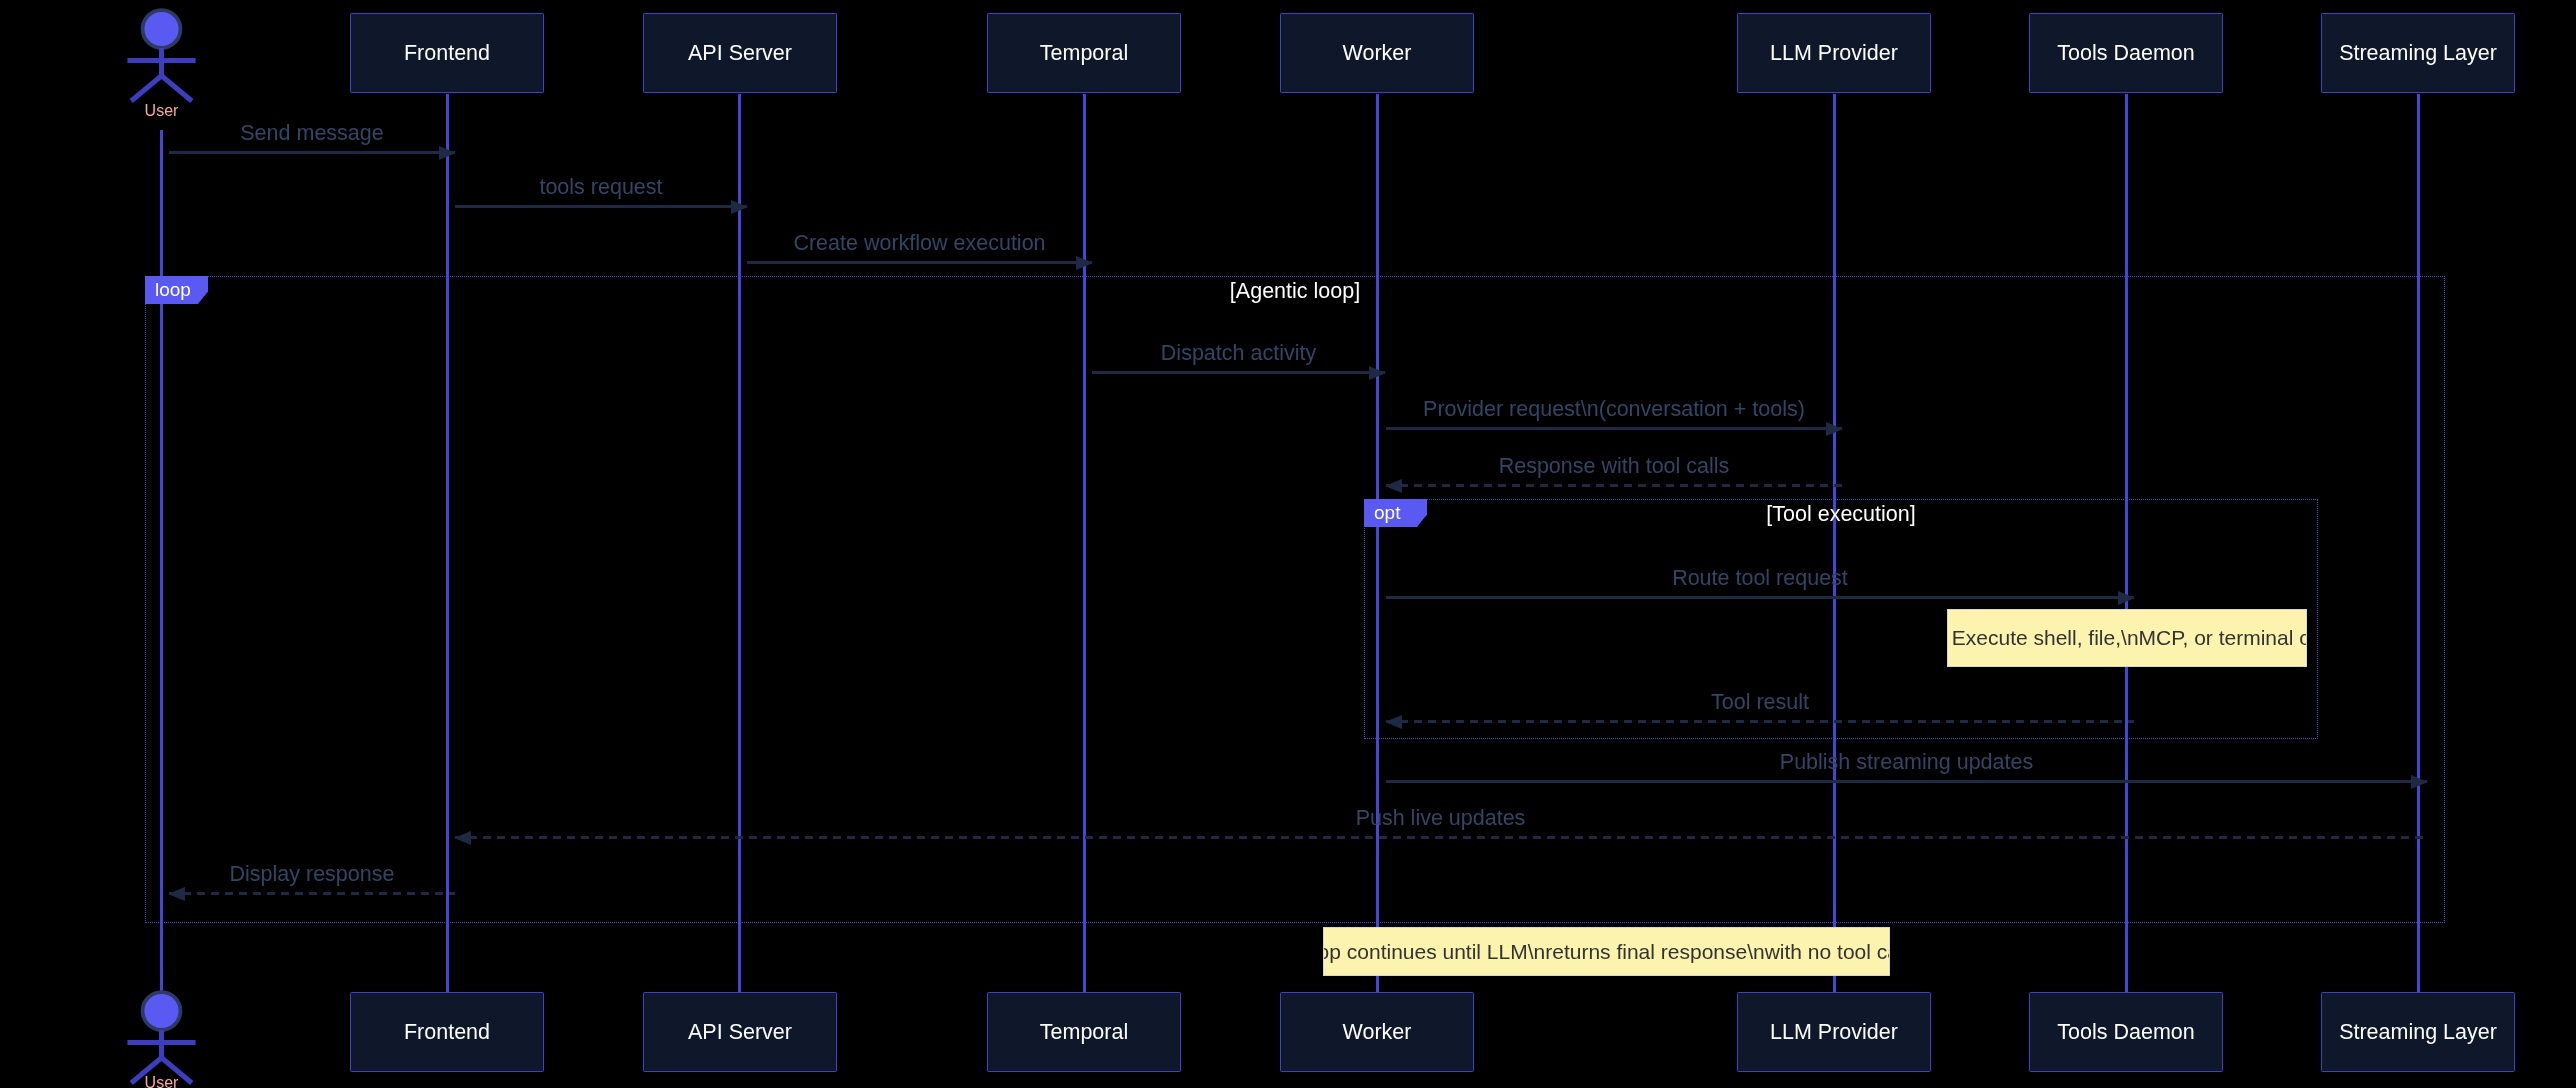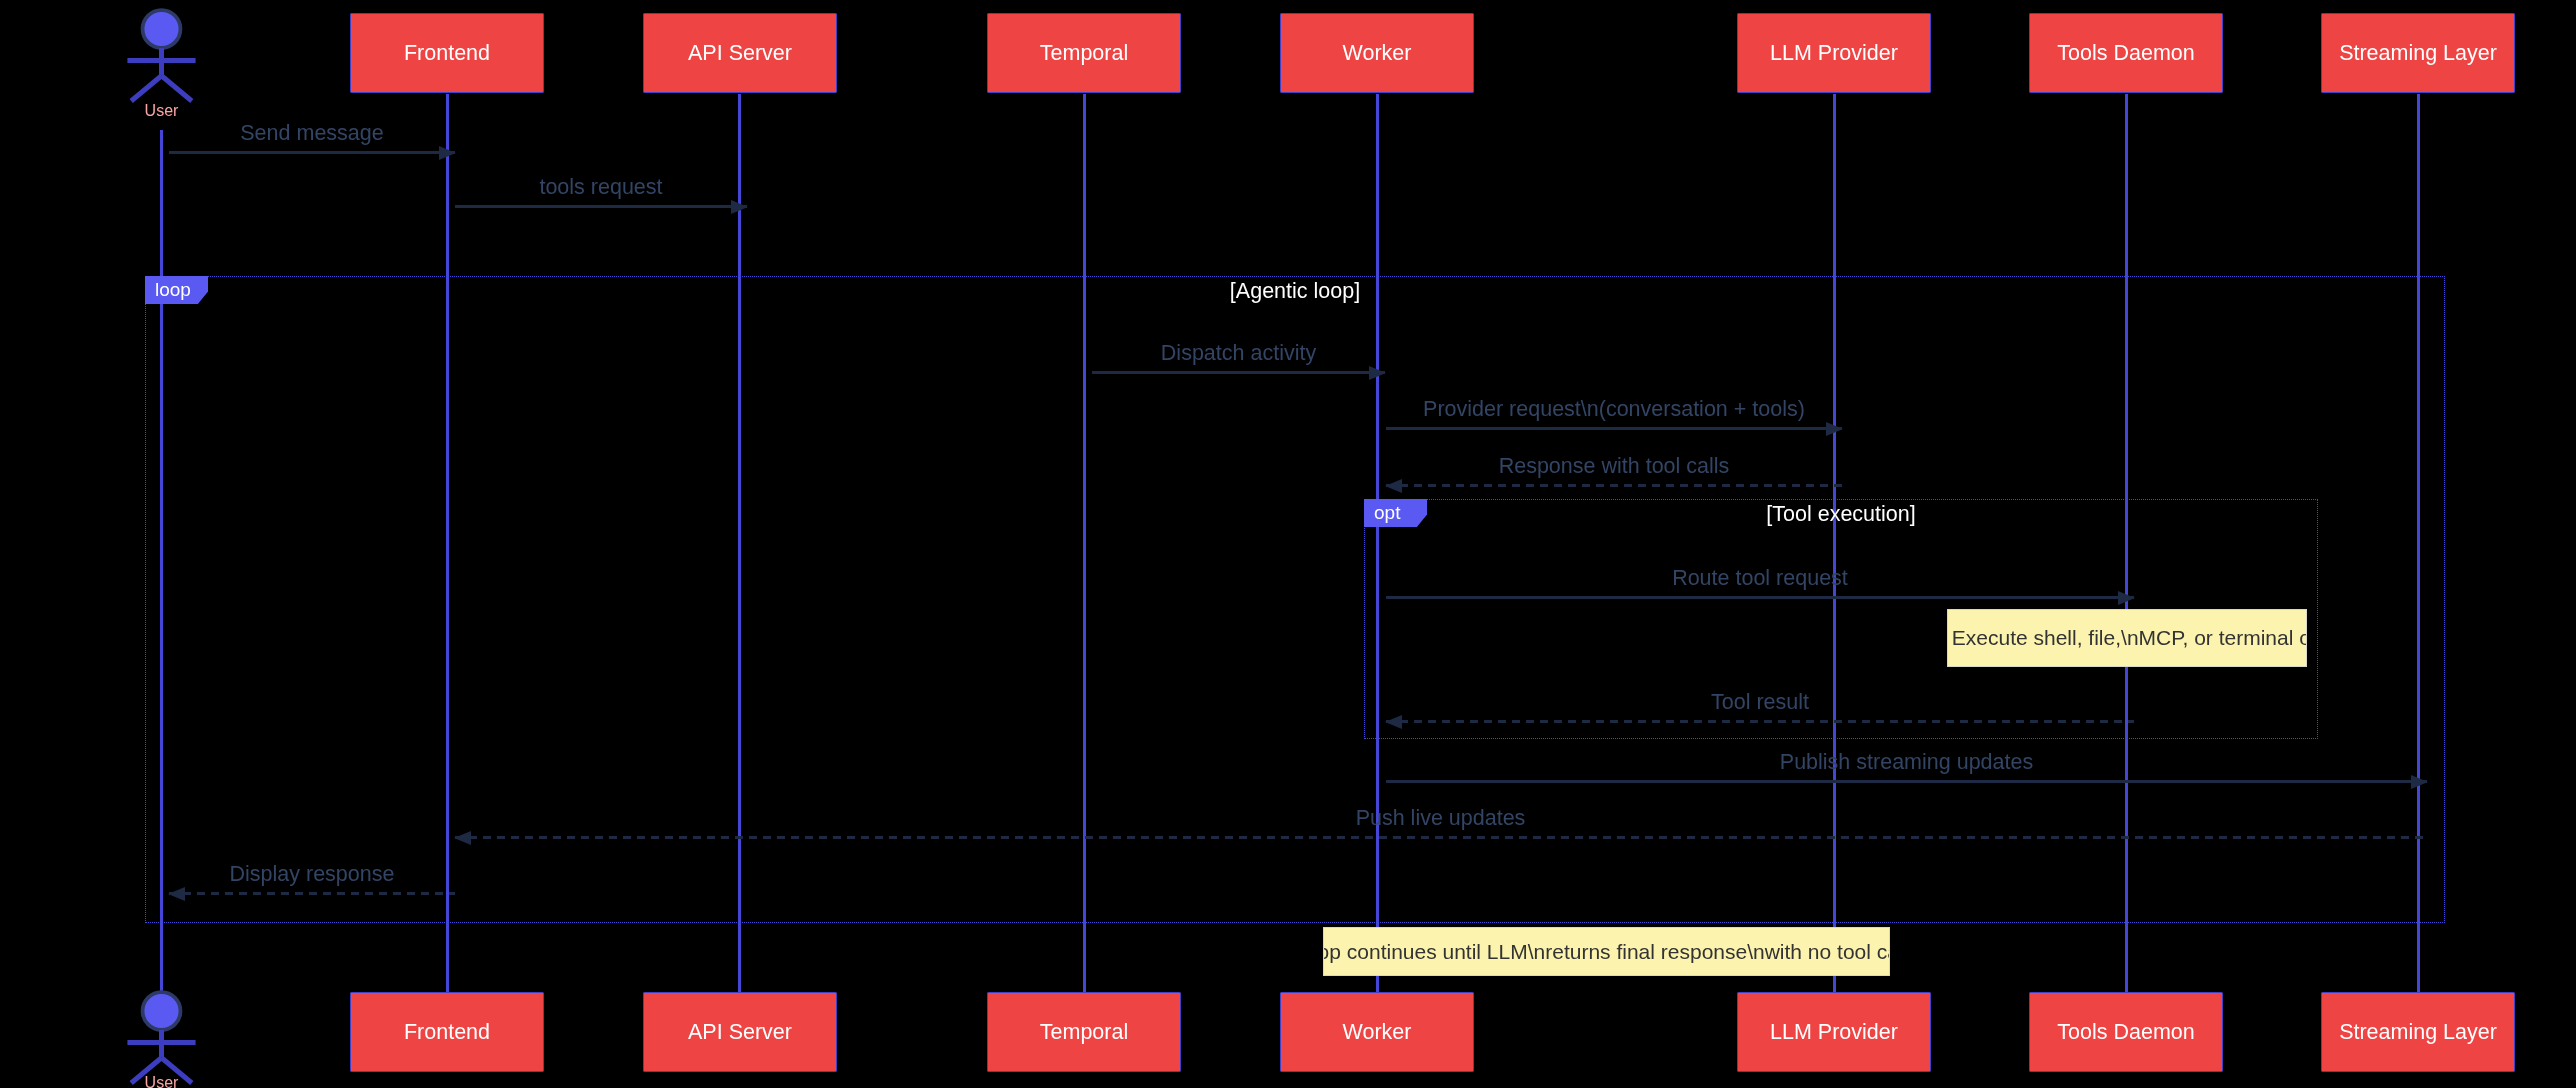--- a/index.html
+++ b/index.html
@@ -2,21 +2,21 @@
 <html style="font-size:10px"><head>
 <meta charset="utf-8">
 <style>
   html,body{margin:0;padding:0;background:#000;}
   .canvas{
     position:relative;width:2576px;height:1088px;background:#000;
     font-family:"Liberation Sans",sans-serif;overflow:hidden;
   }
   .lifeline{position:absolute;width:2.5px;background:#4646D6;z-index:1;}
   .participant{
-    position:absolute;width:194px;height:80px;background:#ef4444;border:1.3px solid #4040C8;
+    position:absolute;width:194px;height:80px;background:#0f172a;border:1.3px solid #4040C8;
     border-radius:1.3px;color:#fff;font-size:21.5px;display:flex;align-items:center;justify-content:center;
     z-index:5;box-sizing:border-box;
   }
   .fragment{position:absolute;border:1.9px dotted #4646D6;z-index:2;box-sizing:border-box;}
   .frag-label{
     position:absolute;width:63px;height:28px;background:#5A5AF2;color:#fff;font-size:19px;
     line-height:28px;padding-left:10px;box-sizing:border-box;z-index:3;
     clip-path:polygon(0 0,100% 0,100% 55%,84% 100%,0 100%);
   }
   .frag-title{
@@ -70,20 +70,25 @@
     <div class="line"></div>
     <div class="arr right"></div>
   </div>
 
   <div class="msg" style="left:447px;top:175px;width:292px;">
     <span class="lbl">tools request</span>
     <div class="line"></div>
     <div class="arr right"></div>
   </div>
 
+  <div class="msg" style="left:739px;top:231px;width:345px;">
+    <span class="lbl">Create workflow execution</span>
+    <div class="line"></div>
+    <div class="arr right"></div>
+  </div>
 
   <div class="msg" style="left:1084px;top:341px;width:293px;">
     <span class="lbl">Dispatch activity</span>
     <div class="line"></div>
     <div class="arr right"></div>
   </div>
 
   <div class="msg" style="left:1378px;top:397px;width:456px;">
     <span class="lbl">Provider request\n(conversation + tools)</span>
     <div class="line"></div>

